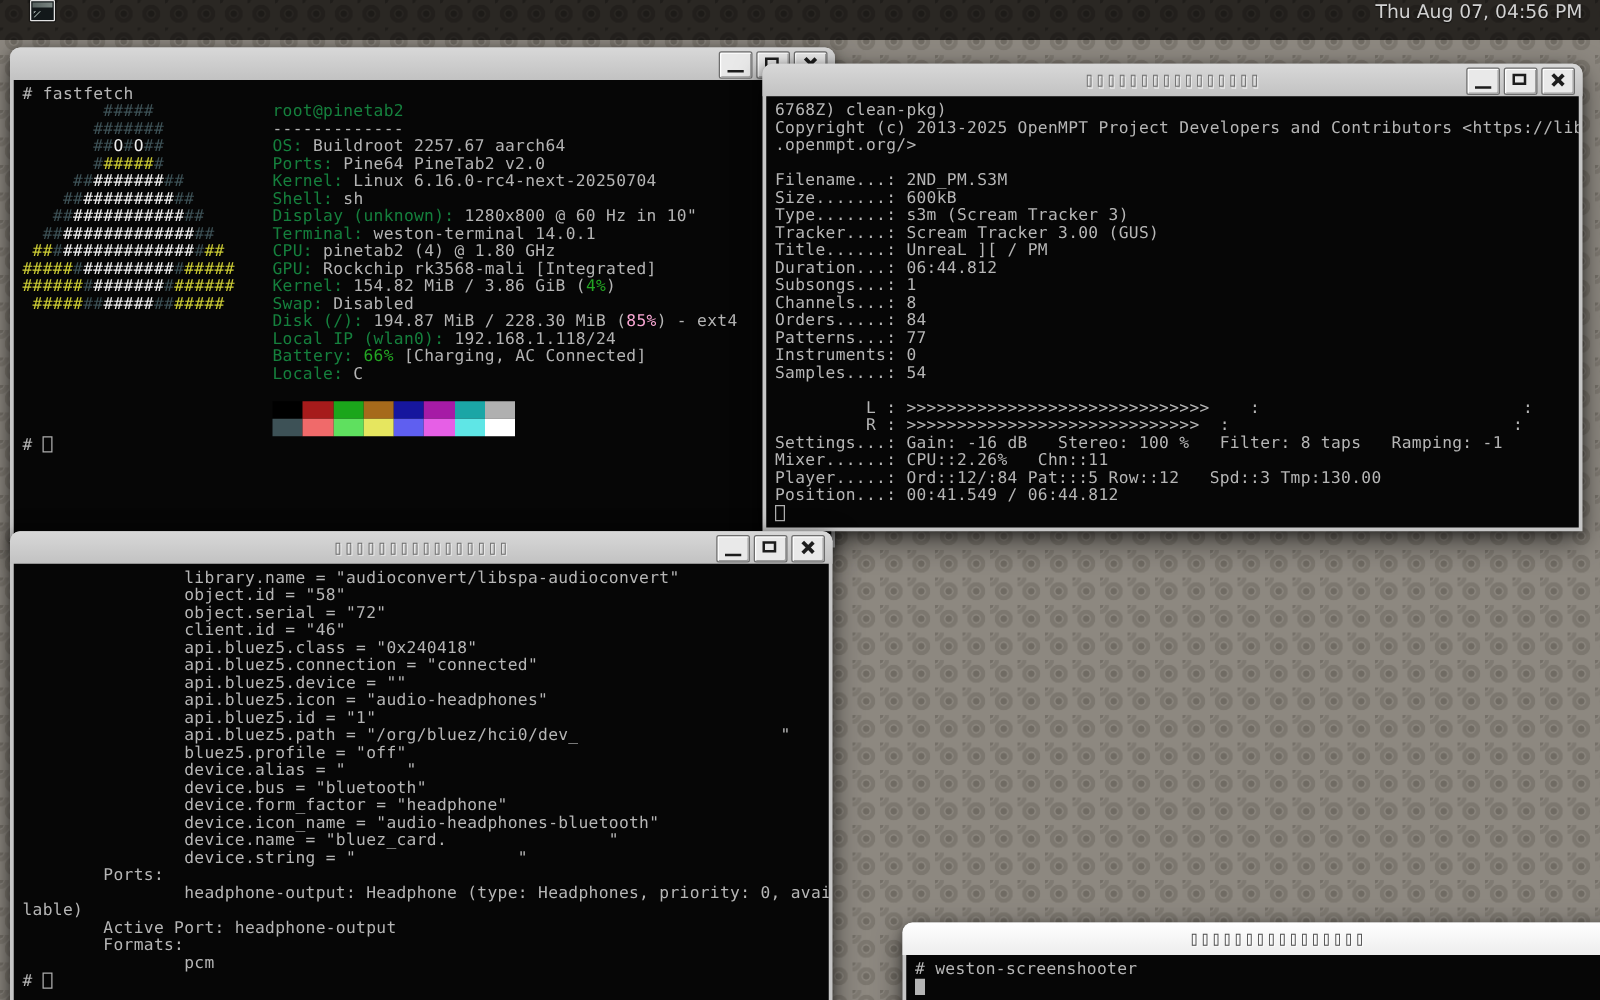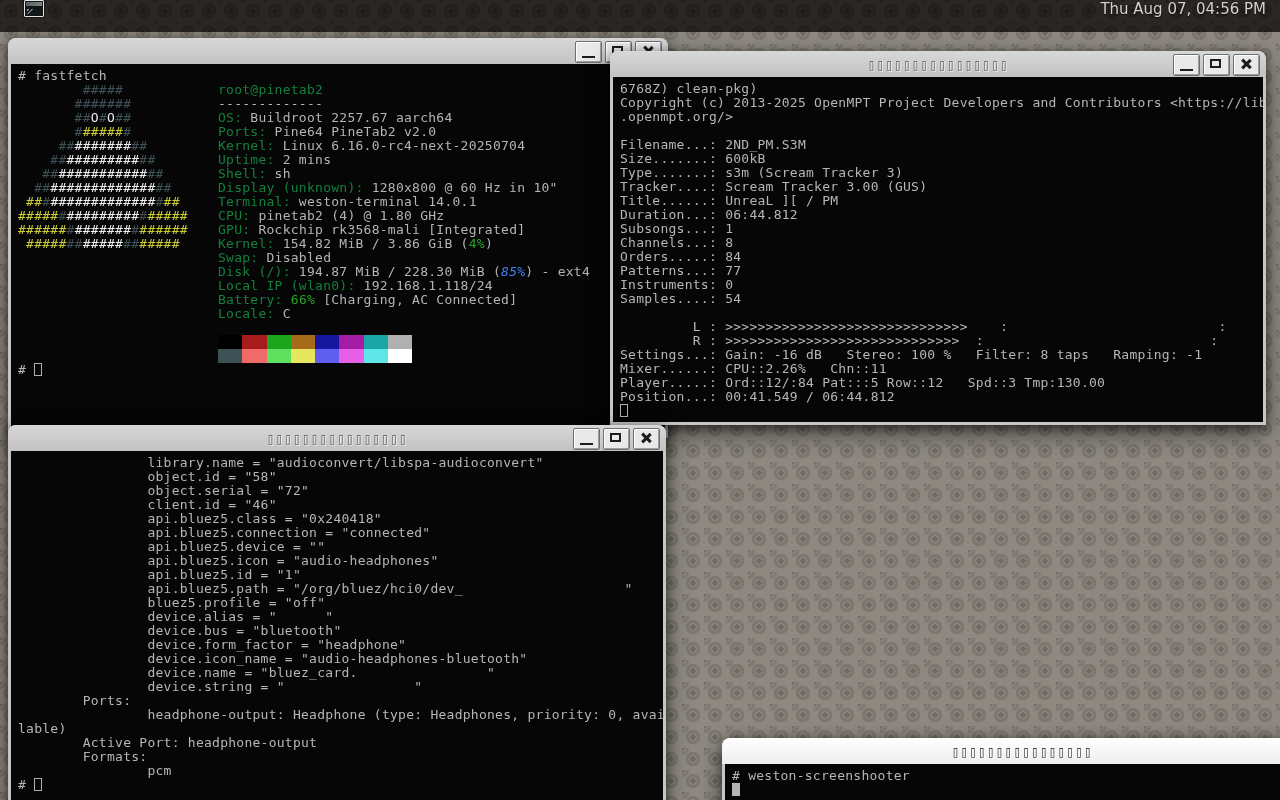--- a/index.html
+++ b/index.html
@@ -61,21 +61,21 @@
   .g-cls::before{transform:rotate(45deg);} .g-cls::after{transform:rotate(-45deg);}
   
   .cur{display:inline-block;width:8px;height:13px;vertical-align:-2px;}
   .cur.hollow{border:1px solid #aeaeae;box-sizing:border-box;}
   .cur.solid{background:#b4b4b4;}
   
   .ff-row{display:flex;}
   .ff-art{width:200px;flex:0 0 200px;}
   .sg-t{color:#3d5156;} .sg-w{color:#ededed;} .sg-y{color:#cbcb35;}
   .sg-k{color:#15803d;margin-top:37px;} .sg-v{color:#b4b4b4;}
-  .sg-g{color:#23a623;} .sg-r{color:#3b82f6;font-style:italic;}
+  .sg-g{color:#23a623;} .sg-r{color:#f9a8d4;}
   .swrow{height:14px;white-space:nowrap;}
   .sw{display:inline-block;width:24.3px;height:14px;vertical-align:top;}
   .pline{height:14px;white-space:pre;}
 </style>
 </head>
 <body>
 
 <div class="panel">
   <div class="launcher">
       <i></i>
@@ -114,21 +114,20 @@
           <div class="trow"><span class="sg-y">######</span><span class="sg-t">#</span><span class="sg-w">#######</span><span class="sg-t">#</span><span class="sg-y">######</span></div>
           <div class="trow"><span class="sg-t"> </span><span class="sg-y">#####</span><span class="sg-t">##</span><span class="sg-w">#####</span><span class="sg-t">##</span><span class="sg-y">#####</span></div>
         </div>
       <div class="ff-info">
         <div>
             <div class="trow"><span class="sg-k">root@pinetab2</span></div>
             <div class="trow"><span class="sg-v">-------------</span></div>
             <div class="trow"><span class="sg-k">OS:</span><span class="sg-v"> Buildroot 2257.67 aarch64</span></div>
             <div class="trow"><span class="sg-k">Ports:</span><span class="sg-v"> Pine64 PineTab2 v2.0</span></div>
             <div class="trow"><span class="sg-k">Kernel:</span><span class="sg-v"> Linux 6.16.0-rc4-next-20250704</span></div>
-            <div class="trow"><span class="sg-k">Uptime:</span><span class="sg-v"> 2 mins</span></div>
             <div class="trow"><span class="sg-k">Shell:</span><span class="sg-v"> sh</span></div>
             <div class="trow"><span class="sg-k">Display (unknown):</span><span class="sg-v"> 1280x800 @ 60 Hz in 10"</span></div>
             <div class="trow"><span class="sg-k">Terminal:</span><span class="sg-v"> weston-terminal 14.0.1</span></div>
             <div class="trow"><span class="sg-k">CPU:</span><span class="sg-v"> pinetab2 (4) @ 1.80 GHz</span></div>
             <div class="trow"><span class="sg-k">GPU:</span><span class="sg-v"> Rockchip rk3568-mali [Integrated]</span></div>
             <div class="trow"><span class="sg-k">Kernel:</span><span class="sg-v"> 154.82 MiB / 3.86 GiB (</span><span class="sg-g">4%</span><span class="sg-v">)</span></div>
             <div class="trow"><span class="sg-k">Swap:</span><span class="sg-v"> Disabled</span></div>
             <div class="trow"><span class="sg-k">Disk (/):</span><span class="sg-v"> 194.87 MiB / 228.30 MiB (</span><span class="sg-r">85%</span><span class="sg-v">) - ext4</span></div>
             <div class="trow"><span class="sg-k">Local IP (wlan0):</span><span class="sg-v"> 192.168.1.118/24</span></div>
             <div class="trow"><span class="sg-k">Battery:</span><span class="sg-v"> </span><span class="sg-g">66%</span><span class="sg-v"> [Charging, AC Connected]</span></div>

